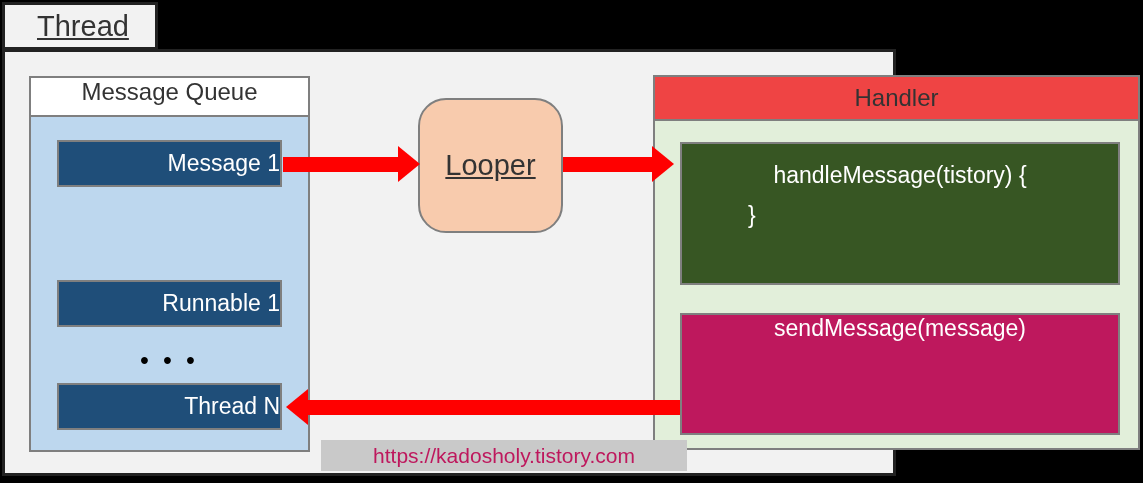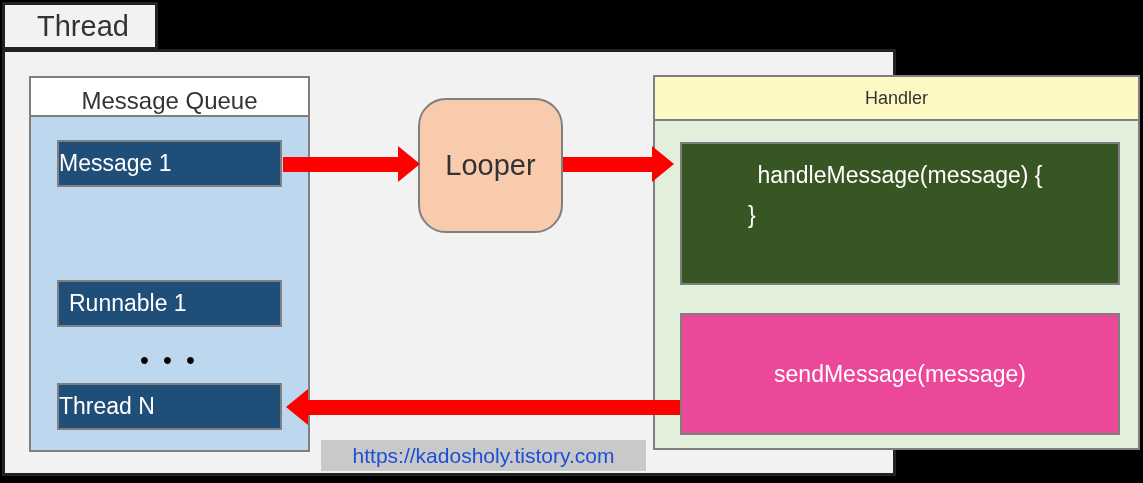--- a/index.html
+++ b/index.html
@@ -8,91 +8,91 @@
     font-family:"Liberation Sans","DejaVu Sans",sans-serif;overflow:hidden;
   }
   .main-panel{
     position:absolute;left:2px;top:49px;width:894px;height:427px;
     background:#f2f2f2;border:3px solid #222;box-sizing:border-box;
   }
   .thread-tab{
     position:absolute;left:2px;top:2px;width:156px;height:48px;
     background:#f2f2f2;border:3px solid #222;box-sizing:border-box;
     display:flex;align-items:center;padding-left:32px;
-    font-size:29px;color:#333;
+    font-size:29px;color:#333;text-decoration:underline;
   }
   .mq-header{
     position:absolute;left:29px;top:76px;width:281px;height:41px;
     background:#fff;border:2px solid #7f7f7f;box-sizing:border-box;
-    display:flex;align-items:flex-end;justify-content:center;
+    display:flex;align-items:flex-start;justify-content:center;
     font-size:24px;color:#333;
   }
   .mq-body{
     position:absolute;left:29px;top:115px;width:281px;height:337px;
     background:#bdd7ee;border:2px solid #7f7f7f;box-sizing:border-box;
   }
   .mq-item{
     position:absolute;left:57px;width:225px;height:47px;
     background:#1f4e79;border:2px solid #7f7f7f;box-sizing:border-box;
-    display:flex;align-items:center;justify-content:flex-start;
+    display:flex;align-items:center;justify-content:flex-end;
     color:#fff;font-size:23px;
   }
   .mq-item1{top:140px;} .mq-item2{top:208px;} .mq-item3{top:280px;padding-left:10px;} .mq-item4{top:383px;}
   .mq-ellipsis{
     position:absolute;left:57px;top:345px;width:225px;height:30px;
     display:flex;align-items:center;justify-content:center;
     color:#000;font-size:24px;font-weight:bold;letter-spacing:4px;
   }
   .looper-box{
     position:absolute;left:418px;top:98px;width:145px;height:135px;
     background:#f8cbad;border:2px solid #7f7f7f;border-radius:28px;box-sizing:border-box;
     display:flex;align-items:center;justify-content:center;
-    font-size:29px;color:#333;
+    font-size:29px;color:#333;text-decoration:underline;
   }
   .handler-header{
     position:absolute;left:653px;top:75px;width:487px;height:46px;
-    background:#fef9c3;border:2px solid #7f7f7f;box-sizing:border-box;
+    background:#ef4444;border:2px solid #7f7f7f;box-sizing:border-box;
     display:flex;align-items:center;justify-content:center;
-    font-size:18px;color:#333;
+    font-size:24px;color:#333;
   }
   .handler-body{
     position:absolute;left:653px;top:119px;width:487px;height:331px;
     background:#e2efda;border:2px solid #7f7f7f;box-sizing:border-box;
   }
   .hm-box{
     position:absolute;left:680px;top:142px;width:440px;height:143px;
     background:#375623;border:2px solid #7f7f7f;box-sizing:border-box;
     color:#fff;font-size:23px;
   }
   .hm-line1{margin-top:16px;text-align:center;line-height:30px;}
   .hm-line2{margin-top:26px;text-align:center;line-height:30px;}
   .hm-line3{margin-top:10px;padding-left:66px;text-align:left;line-height:30px;}
   .sm-box{
     position:absolute;left:680px;top:313px;width:440px;height:122px;
-    background:#ec4899;border:2px solid #7f7f7f;box-sizing:border-box;
-    display:flex;align-items:center;justify-content:center;
+    background:#be185d;border:2px solid #7f7f7f;box-sizing:border-box;
+    display:flex;justify-content:center;
     color:#fff;font-size:23px;
   }
   .arrow{position:absolute;display:flex;align-items:center;}
   .arrow-shaft{height:15px;background:#ff0000;flex:1;}
   .arrow-head-right{
     width:0;height:0;border-top:18px solid transparent;
     border-bottom:18px solid transparent;border-left:22px solid #ff0000;
   }
   .arrow-head-left{
     width:0;height:0;border-top:18px solid transparent;
     border-bottom:18px solid transparent;border-right:22px solid #ff0000;
   }
   .arrow1{left:283px;top:146px;width:137px;height:36px;}
   .arrow2{left:563px;top:146px;width:111px;height:36px;}
   .arrow3{left:286px;top:389px;width:394px;height:36px;}
   .watermark{
-    position:absolute;left:321px;top:440px;width:325px;height:31px;
+    position:absolute;left:321px;top:440px;width:366px;height:31px;
     background:#c9c9c9;display:flex;align-items:center;justify-content:center;
-    color:#1d4ed8;font-size:21px;
+    color:#be185d;font-size:21px;
   }
 </style>
 </head>
 <body>
 
 <div class="canvas">
 
   <div class="main-panel"></div>
 
   <div class="thread-tab">
@@ -118,21 +118,21 @@
   <div class="looper-box">
     <span>Looper</span>
   </div>
 
   <div class="handler-header">
     <span>Handler</span>
   </div>
   <div class="handler-body"></div>
 
   <div class="hm-box">
-    <div class="hm-line1">handleMessage(message) {</div>
+    <div class="hm-line1">handleMessage(tistory) {</div>
     <div class="hm-line3">}</div>
   </div>
 
   <div class="sm-box">
     <span>sendMessage(message)</span>
   </div>
 
   <div class="arrow arrow1">
     <div class="arrow-shaft"></div>
     <div class="arrow-head-right"></div>

